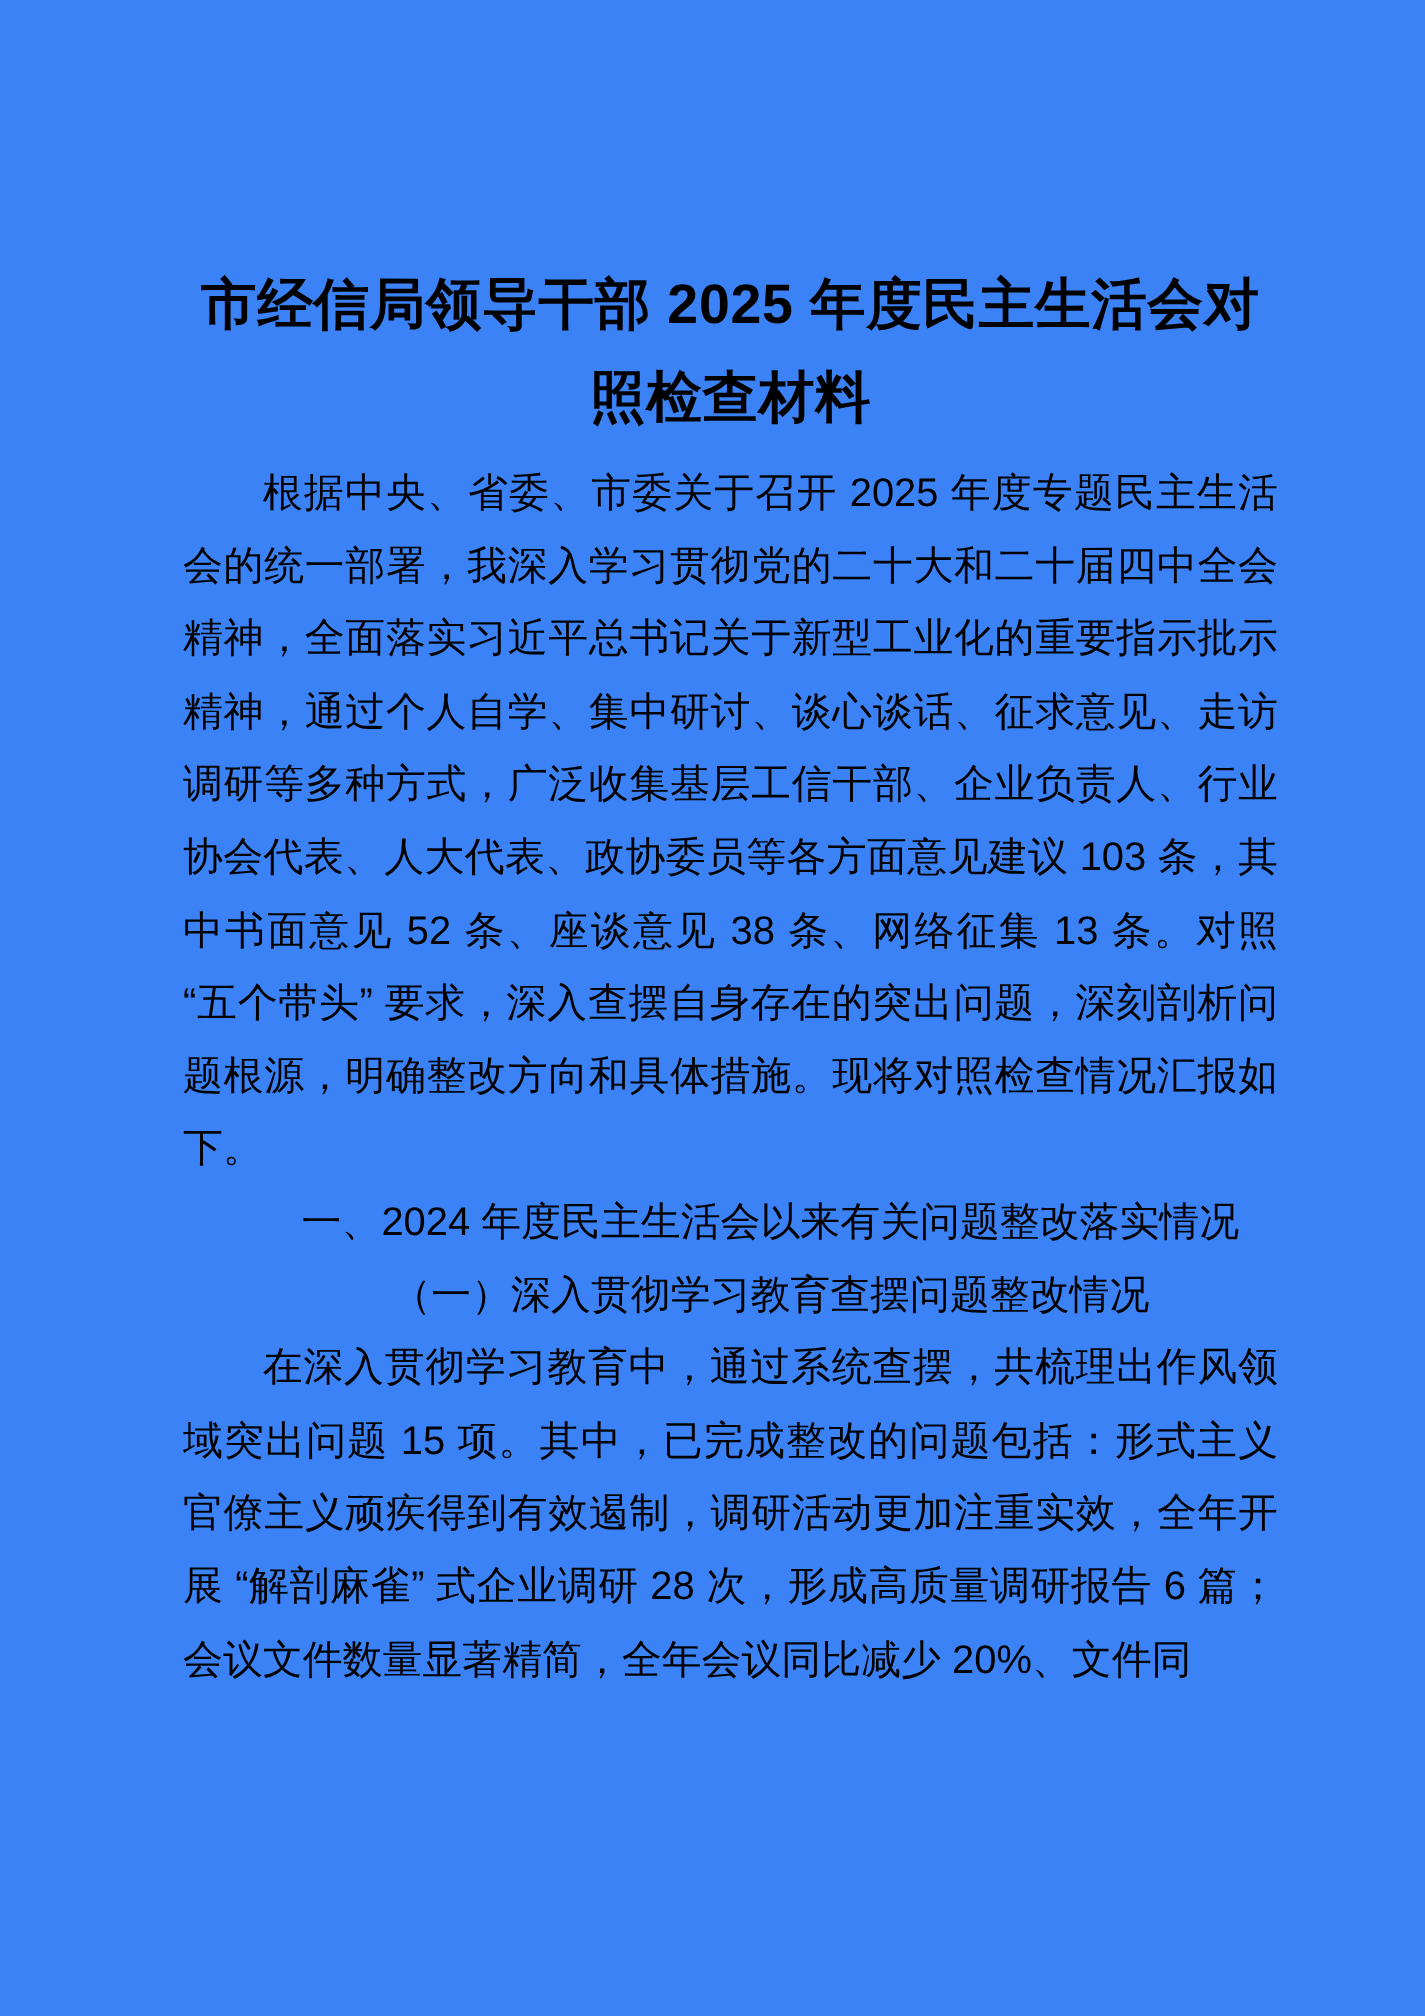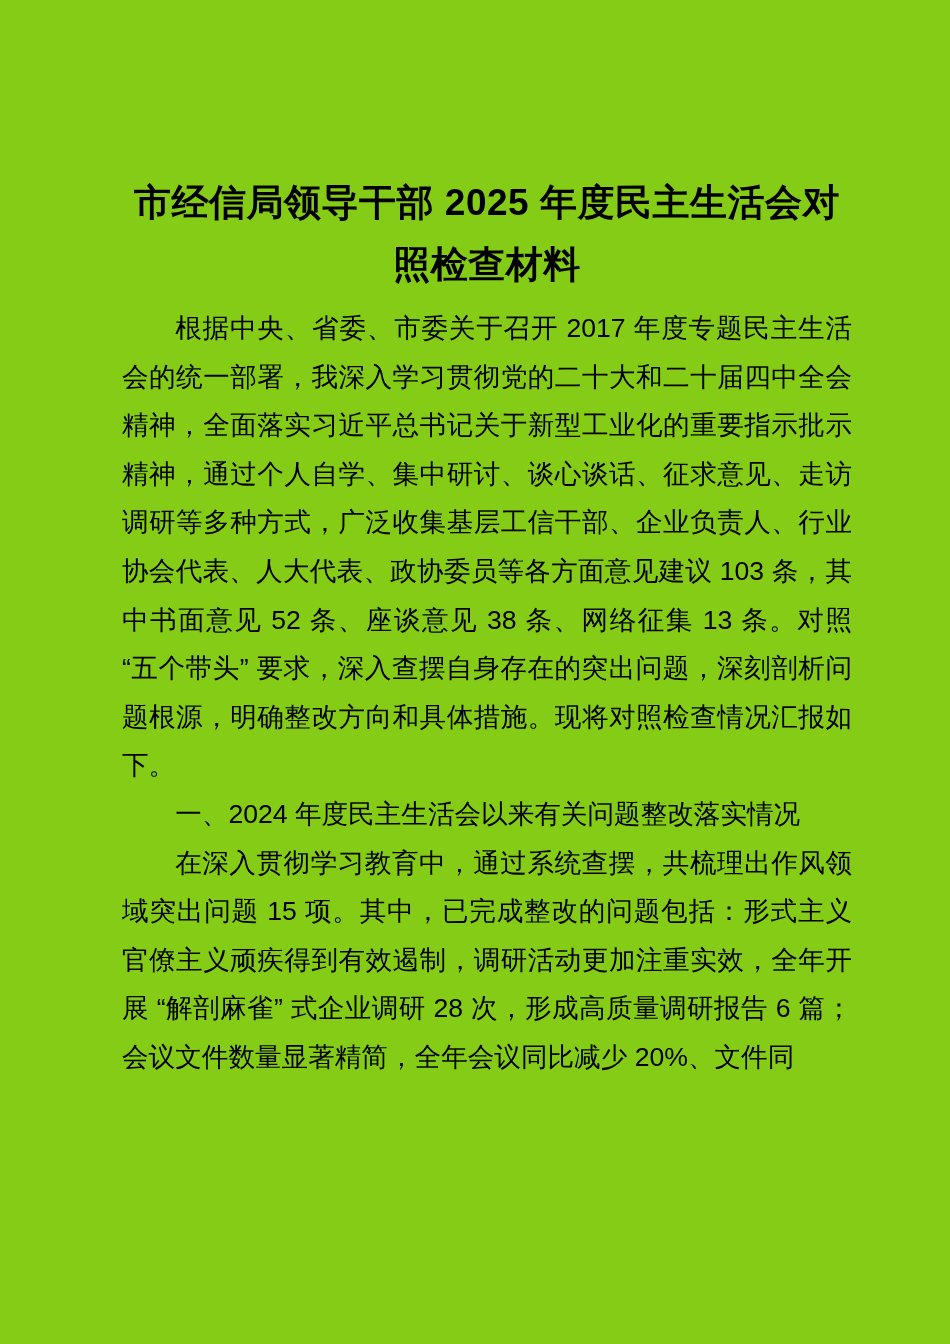--- a/index.html
+++ b/index.html
@@ -4,21 +4,21 @@
 <style>
   html, body {
     margin: 0;
     padding: 0;
     background: #ffffff;
   }
   .page {
     position: relative;
     width: 950px;
     height: 1344px;
-    background: #84cc16;
+    background: #3b82f6;
     overflow: hidden;
     font-family: "Liberation Sans", sans-serif;
     color: #000000;
   }
   .content {
     position: absolute;
     left: 122px;
     top: 172px;
     width: 730px;
   }
@@ -40,29 +40,31 @@
     word-break: break-all;
     font-weight: 400;
   }
   .heading-1, .heading-2 {
     font-size: 26.6px;
     line-height: 48.6px;
     margin: 0;
     text-indent: 2em;
     font-weight: 400;
     white-space: nowrap;
+    text-align: center;
   }
 </style>
 </head>
 <body>
 
 <div class="page">
   <div class="content">
     <h1 class="doc-title">市经信局领导干部 2025 年度民主生活会对照检查材料</h1>
 
-    <p class="para">根据中央、省委、市委关于召开 2017 年度专题民主生活会的统一部署，我深入学习贯彻党的二十大和二十届四中全会精神，全面落实习近平总书记关于新型工业化的重要指示批示精神，通过个人自学、集中研讨、谈心谈话、征求意见、走访调研等多种方式，广泛收集基层工信干部、企业负责人、行业协会代表、人大代表、政协委员等各方面意见建议 103 条，其中书面意见 52 条、座谈意见 38 条、网络征集 13 条。对照 “五个带头” 要求，深入查摆自身存在的突出问题，深刻剖析问题根源，明确整改方向和具体措施。现将对照检查情况汇报如下。</p>
+    <p class="para">根据中央、省委、市委关于召开 2025 年度专题民主生活会的统一部署，我深入学习贯彻党的二十大和二十届四中全会精神，全面落实习近平总书记关于新型工业化的重要指示批示精神，通过个人自学、集中研讨、谈心谈话、征求意见、走访调研等多种方式，广泛收集基层工信干部、企业负责人、行业协会代表、人大代表、政协委员等各方面意见建议 103 条，其中书面意见 52 条、座谈意见 38 条、网络征集 13 条。对照 “五个带头” 要求，深入查摆自身存在的突出问题，深刻剖析问题根源，明确整改方向和具体措施。现将对照检查情况汇报如下。</p>
 
     <p class="heading-1">一、2024 年度民主生活会以来有关问题整改落实情况</p>
 
+    <p class="heading-2">（一）深入贯彻学习教育查摆问题整改情况</p>
 
     <p class="para">在深入贯彻学习教育中，通过系统查摆，共梳理出作风领域突出问题 15 项。其中，已完成整改的问题包括：形式主义官僚主义顽疾得到有效遏制，调研活动更加注重实效，全年开展 “解剖麻雀” 式企业调研 28 次，形成高质量调研报告 6 篇；会议文件数量显著精简，全年会议同比减少 20%、文件同</p>
   </div>
 </div>
 
 </body></html>

